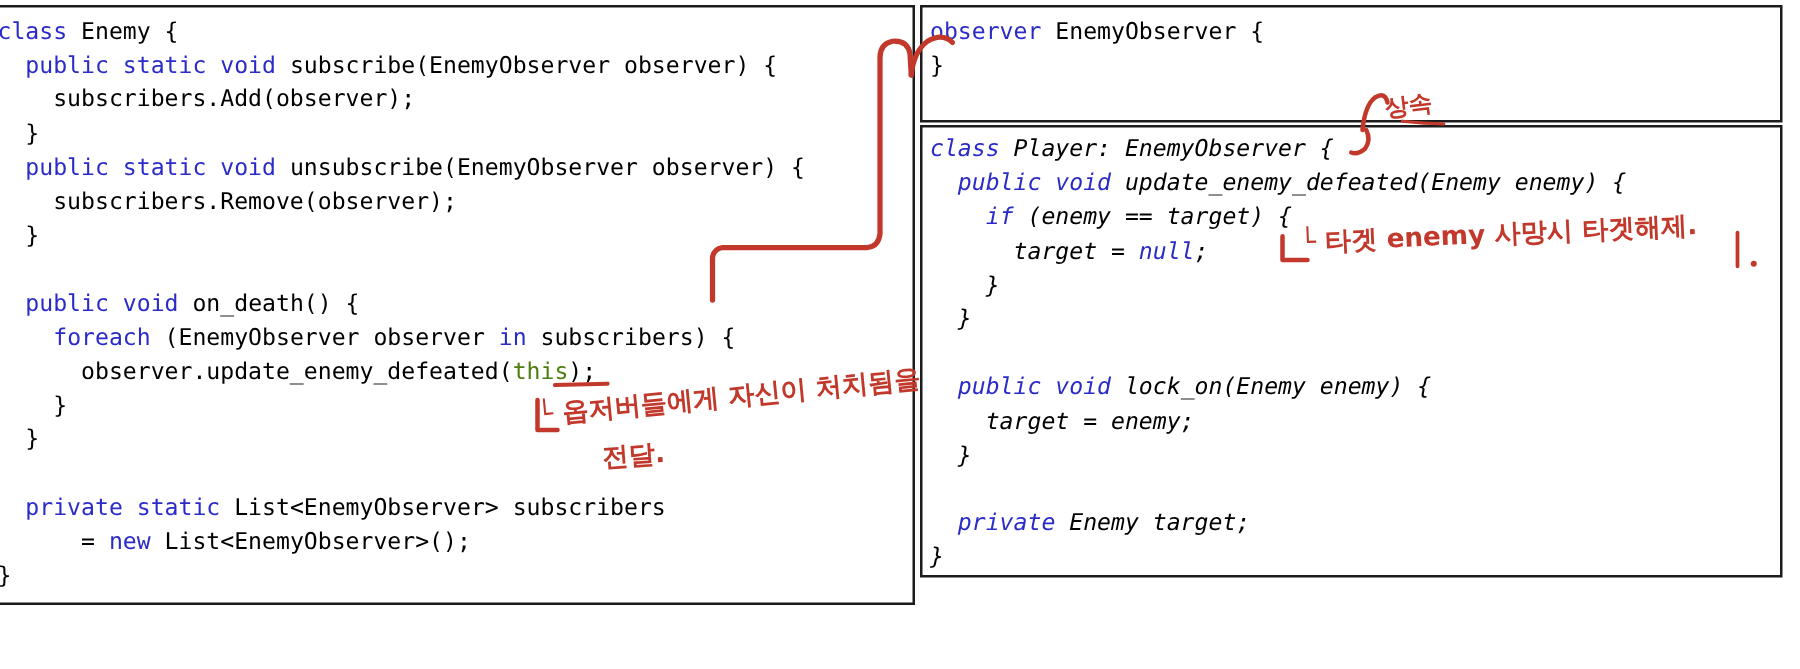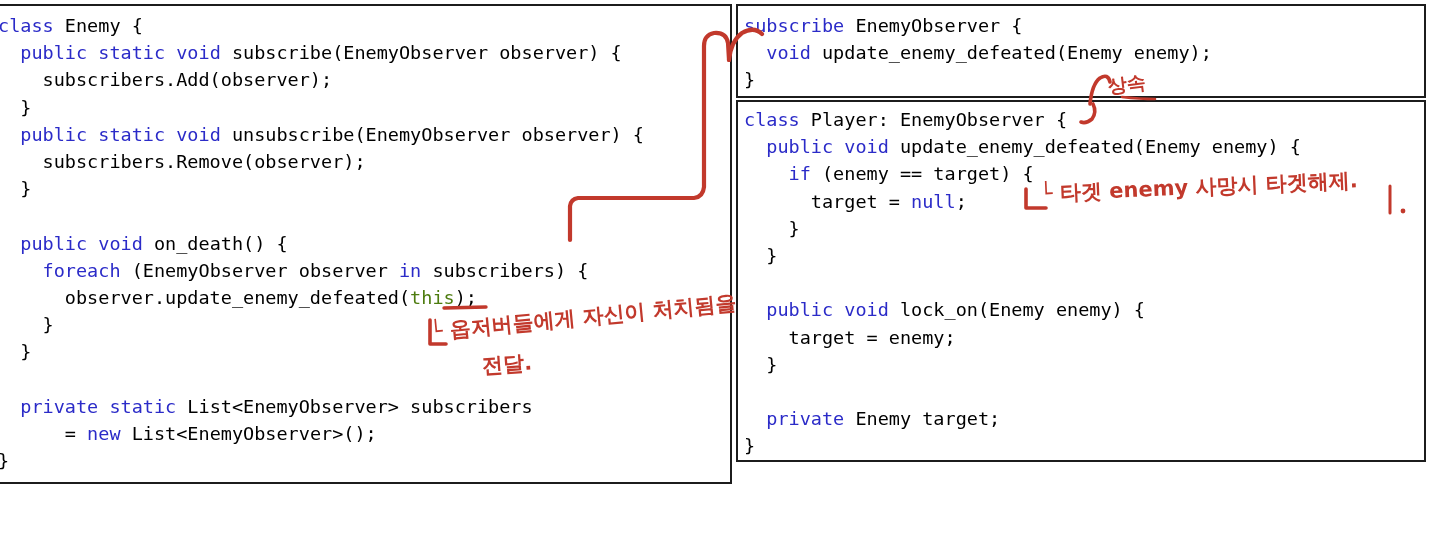--- a/index.html
+++ b/index.html
@@ -18,21 +18,21 @@
   .panel {
     position: absolute;
     border: 2px solid #1c1c1c;
     background: #ffffff;
     box-sizing: border-box;
     overflow: hidden;
   }
 
   #panel-enemy  { left: 0px;   top: 4px;   width: 732px; height: 480px; border-left: none; }
   #panel-iface  { left: 736px; top: 4px;   width: 690px; height: 94px; }
-  #panel-player { left: 736px; top: 100px; width: 690px; height: 362px; }
+  #panel-player { left: 736px; top: 100px; width: 690px; height: 362px; font-style: italic; }
 
   .code {
     position: absolute;
     left: 0;
     top: 0;
     padding: 0;
     margin: 0;
     white-space: pre;
     font-family: "DejaVu Sans Mono", monospace;
     font-size: 18.5px;
@@ -86,21 +86,21 @@
   }
 </style>
 </head>
 <body>
 
 <div class="panel" id="panel-enemy">
   <div class="code"><span class="ln"><span class="kw">class</span><span class="id"> Enemy {</span></span><span class="ln"><span class="id">  </span><span class="kw">public static void</span><span class="id"> subscribe(EnemyObserver observer) {</span></span><span class="ln"><span class="id">    subscribers.Add(observer);</span></span><span class="ln"><span class="id">  }</span></span><span class="ln"><span class="id">  </span><span class="kw">public static void</span><span class="id"> unsubscribe(EnemyObserver observer) {</span></span><span class="ln"><span class="id">    subscribers.Remove(observer);</span></span><span class="ln"><span class="id">  }</span></span><span class="ln">&nbsp;</span><span class="ln"><span class="id">  </span><span class="kw">public void</span><span class="id"> on_death() {</span></span><span class="ln"><span class="id">    </span><span class="kw">foreach</span><span class="id"> (EnemyObserver observer </span><span class="kw">in</span><span class="id"> subscribers) {</span></span><span class="ln"><span class="id">      observer.update_enemy_defeated(</span><span class="this-tok">this</span><span class="id">);</span></span><span class="ln"><span class="id">    }</span></span><span class="ln"><span class="id">  }</span></span><span class="ln">&nbsp;</span><span class="ln"><span class="id">  </span><span class="kw">private static</span><span class="id"> List&lt;EnemyObserver&gt; subscribers</span></span><span class="ln"><span class="id">      = </span><span class="kw">new</span><span class="id"> List&lt;EnemyObserver&gt;();</span></span><span class="ln"><span class="id">}</span></span></div>
 </div>
 
 <div class="panel" id="panel-iface">
-  <div class="code"><span class="ln"><span class="kw">subscribe</span><span class="id"> EnemyObserver {</span></span><span class="ln"><span class="id">  </span><span class="kw">void</span><span class="id"> update_enemy_defeated(Enemy enemy);</span></span><span class="ln"><span class="id">}</span></span></div>
+  <div class="code"><span class="ln"><span class="kw">observer</span><span class="id"> EnemyObserver {</span></span><span class="ln"><span class="id">}</span></span></div>
 </div>
 
 <div class="panel" id="panel-player">
   <div class="code"><span class="ln"><span class="kw">class</span><span class="id"> Player: EnemyObserver {</span></span><span class="ln"><span class="id">  </span><span class="kw">public void</span><span class="id"> update_enemy_defeated(Enemy enemy) {</span></span><span class="ln"><span class="id">    </span><span class="kw">if</span><span class="id"> (enemy == target) {</span></span><span class="ln"><span class="id">      target = </span><span class="kw">null</span><span class="id">;</span></span><span class="ln"><span class="id">    }</span></span><span class="ln"><span class="id">  }</span></span><span class="ln">&nbsp;</span><span class="ln"><span class="id">  </span><span class="kw">public void</span><span class="id"> lock_on(Enemy enemy) {</span></span><span class="ln"><span class="id">    target = enemy;</span></span><span class="ln"><span class="id">  }</span></span><span class="ln">&nbsp;</span><span class="ln"><span class="id">  </span><span class="kw">private</span><span class="id"> Enemy target;</span></span><span class="ln"><span class="id">}</span></span></div>
 </div>
 
 <svg id="ink" viewBox="0 0 1440 535" xmlns="http://www.w3.org/2000/svg">
 
   <path d="M 570 240 L 570 206 Q 571 199 578 198 L 694 198 Q 703 197 704 187
            L 704 46 Q 704 35 714 33 Q 726 32 728 43 L 729 60" fill="none" stroke="#c2392c" stroke-width="4.2" stroke-linecap="round" stroke-linejoin="round"></path>

